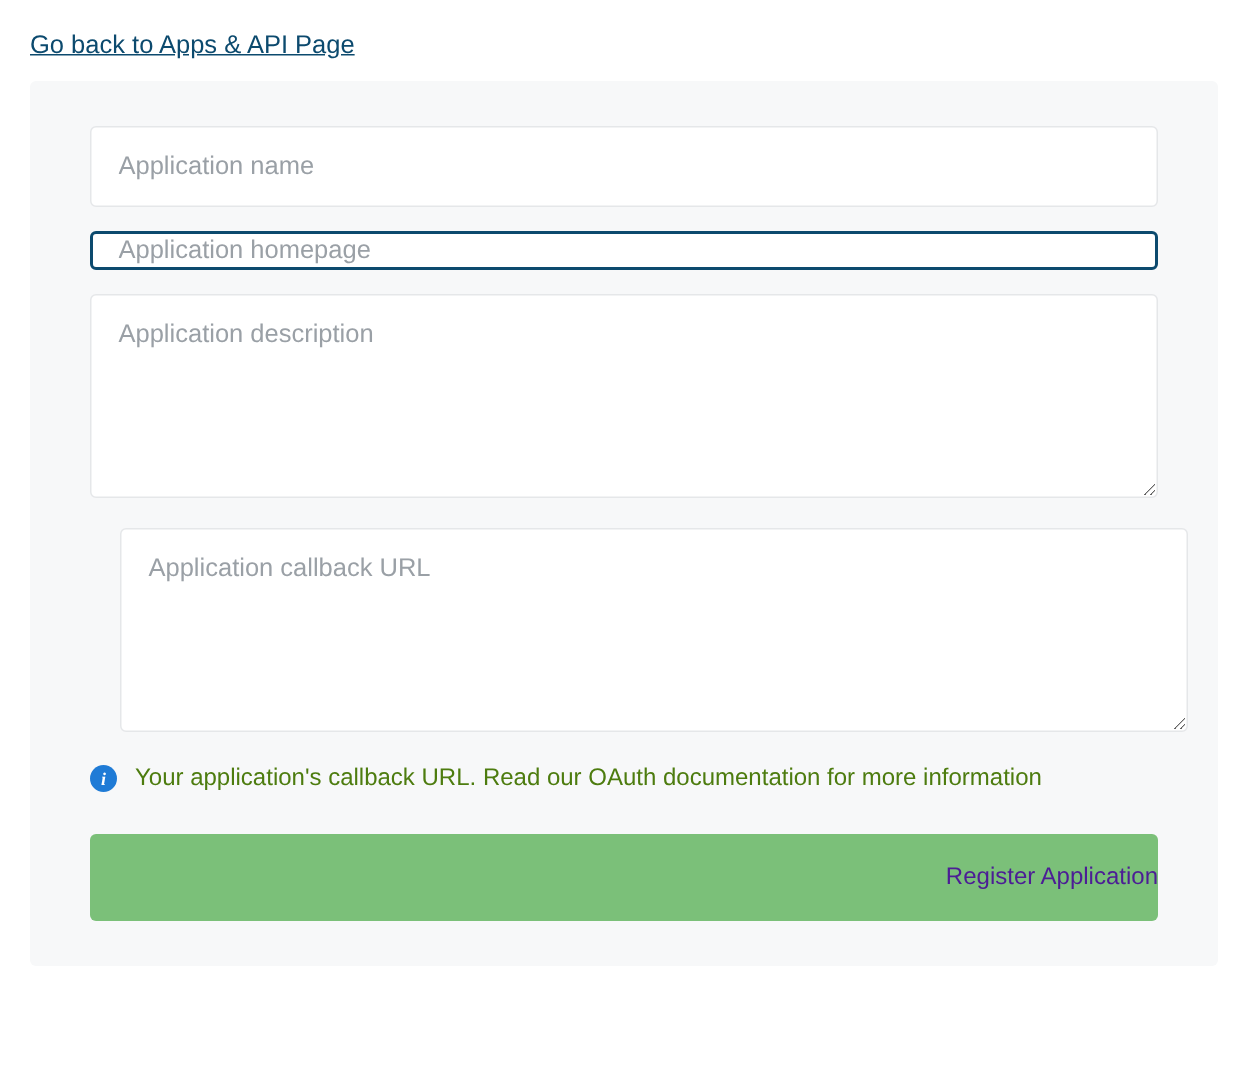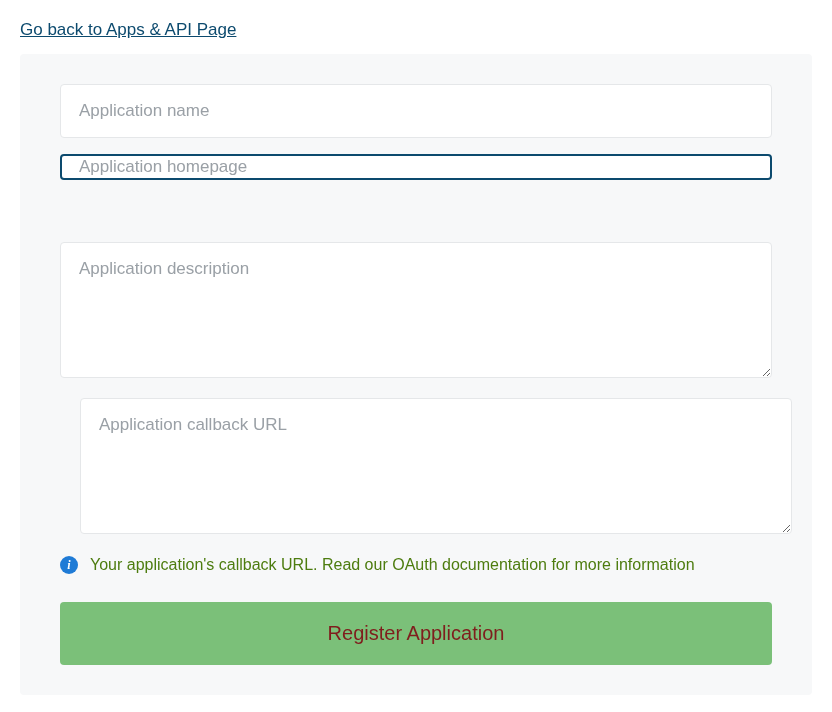--- a/index.html
+++ b/index.html
@@ -44,21 +44,21 @@
     .field.focused {
       border: 2px solid #0c4a6e;
       padding: 1px 17px;
     }
     textarea.field {
       resize: both;
       min-height: 60px;
     }
     .gap { height: 16px; }
     .gap-big { height: 20px; }
-    #app-description { height: 136px; margin-top: 46px; }
+    #app-description { height: 136px; }
     #app-callback { height: 136px; margin-left: 20px; }
     .info-row {
       display: flex;
       align-items: center;
       gap: 12px;
       margin-top: 22px;
       margin-bottom: 28px;
     }
     .info-icon {
       width: 18px;
@@ -75,27 +75,28 @@
       font-weight: bold;
       flex-shrink: 0;
     }
     .info-text {
       color: #4d7c0f;
       font-size: 16px;
     }
     .register-btn {
       width: 100%;
       background: #7bc079;
-      color: #7f1d1d;
+      color: #4c1d95;
       border: none;
       border-radius: 4px;
-      font-size: 20px;
+      font-size: 16px;
       padding: 20px 0;
       cursor: pointer;
       font-family: inherit;
+      text-align: right;
     }
   </style>
 </head>
 <body>
 
 
 
 <a class="back-link">Go back to Apps &amp; API Page</a>
 
 <div class="panel">

